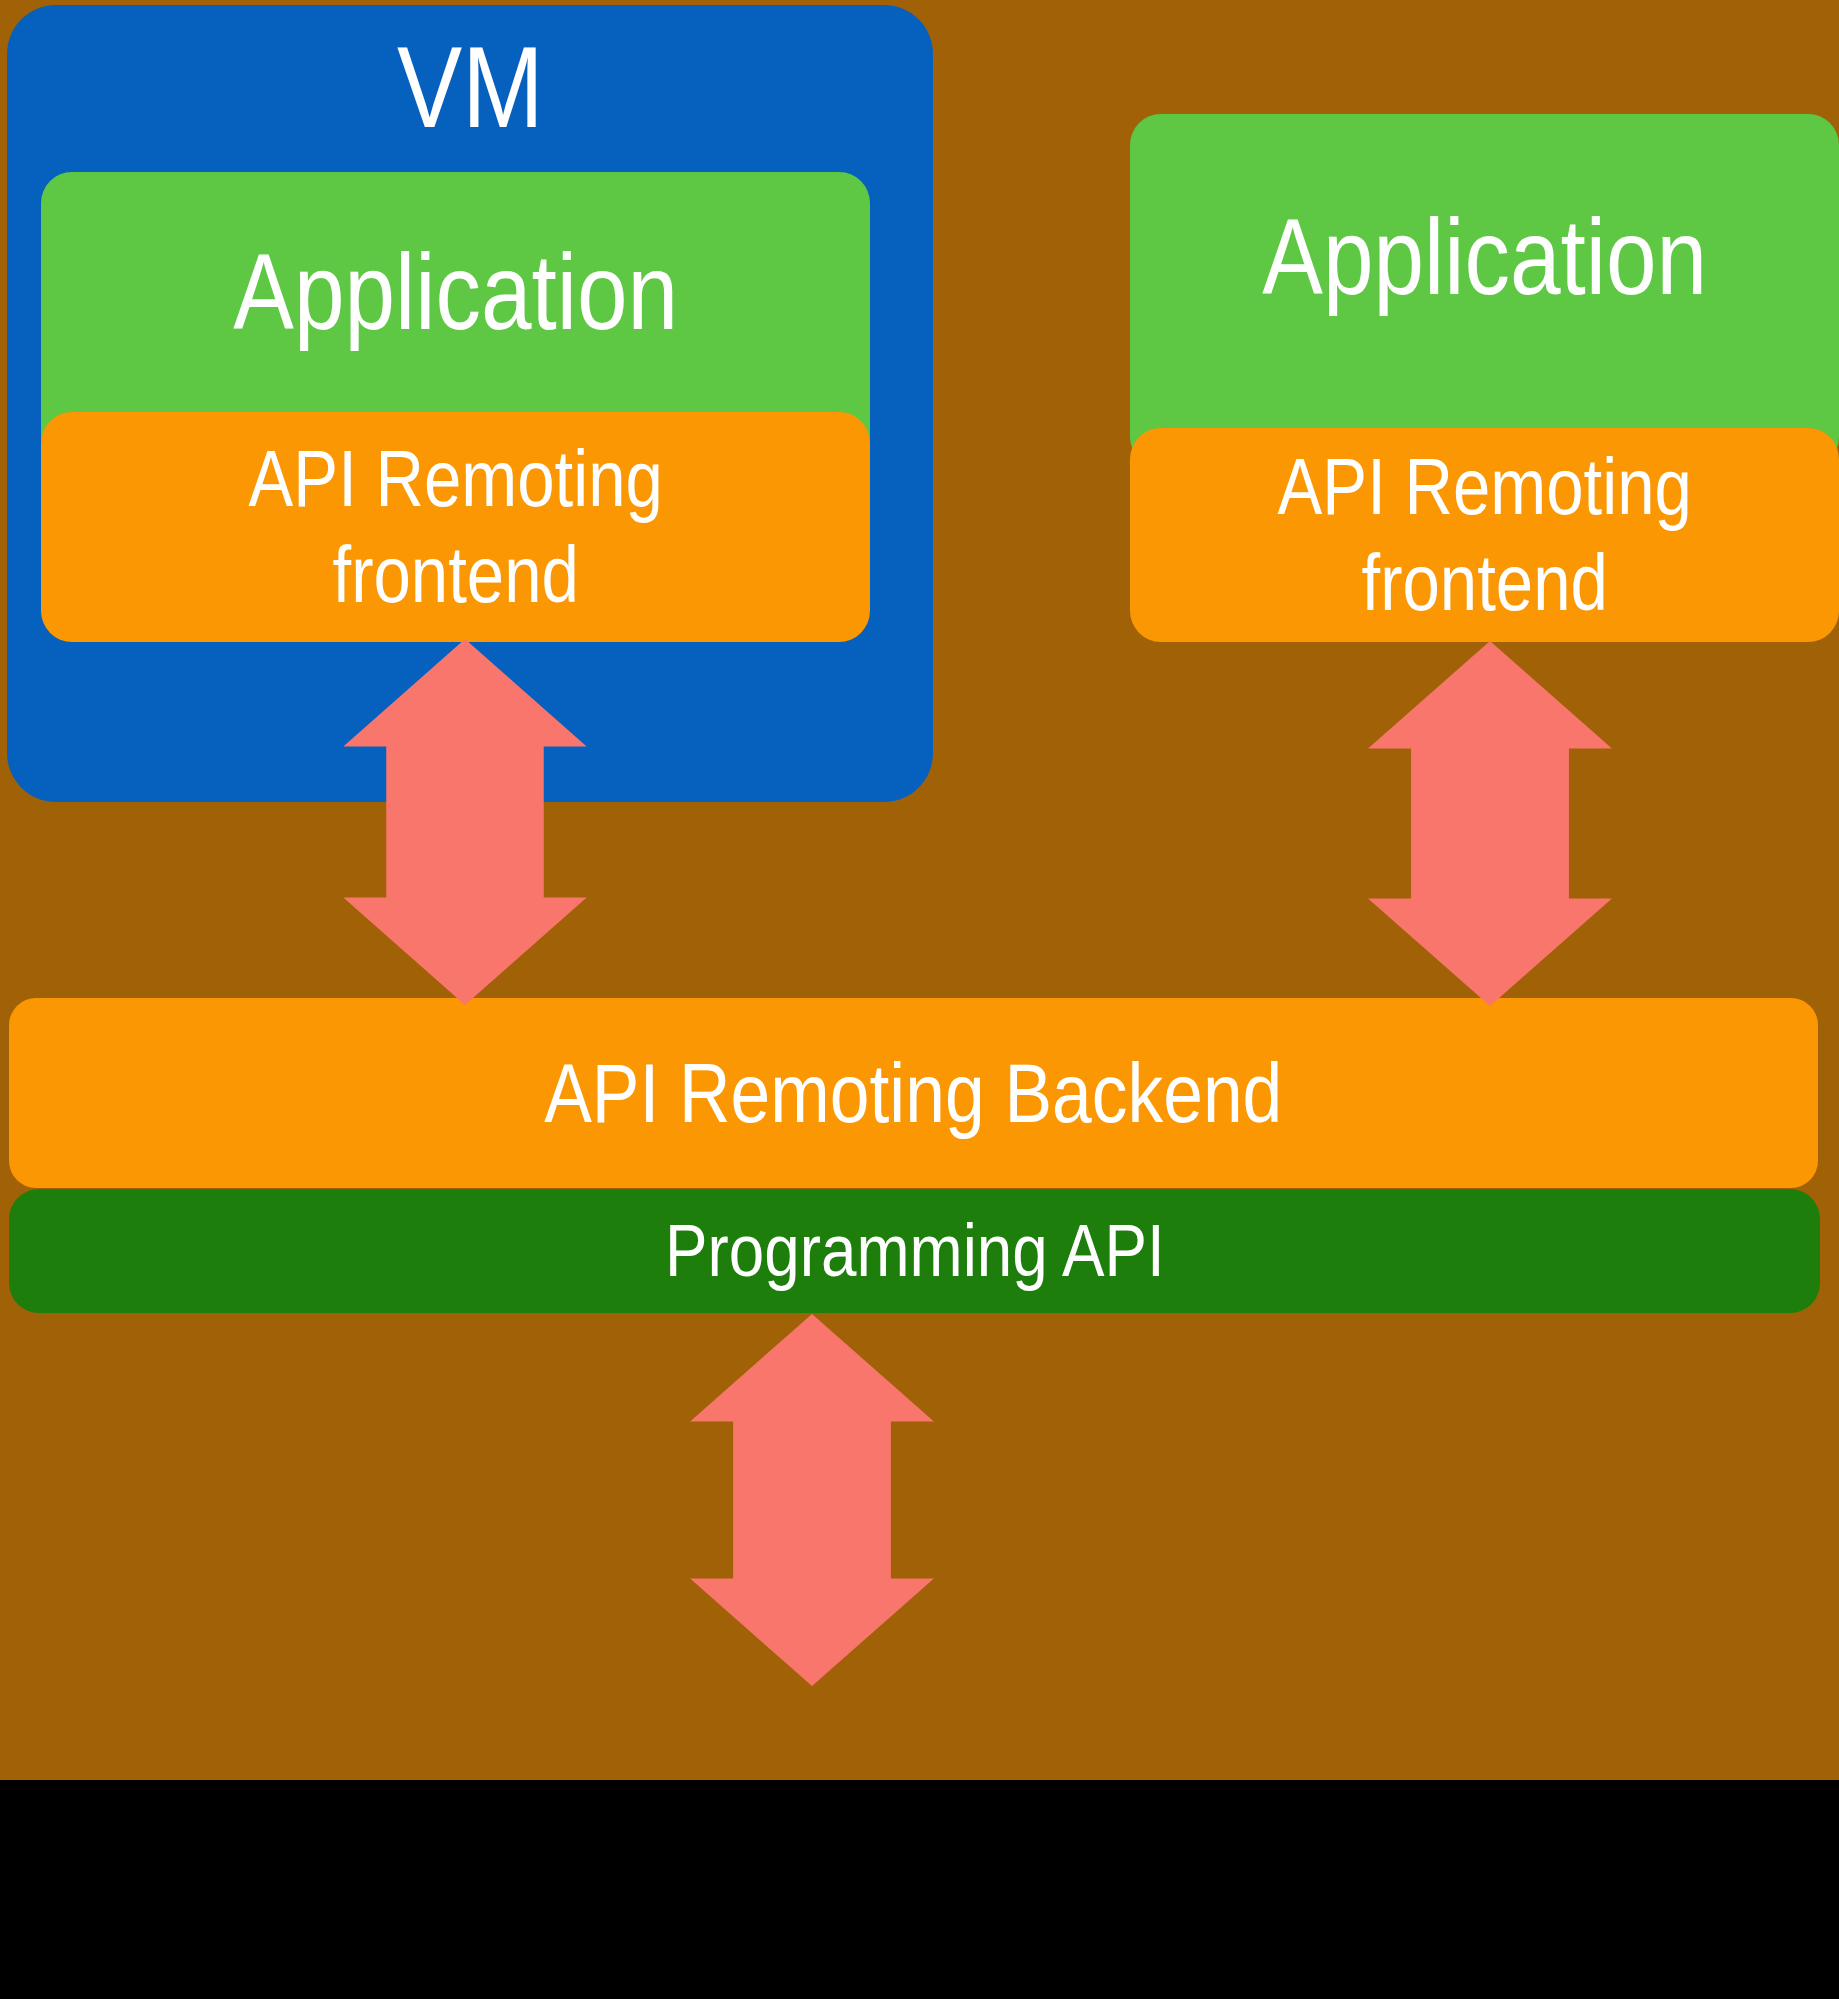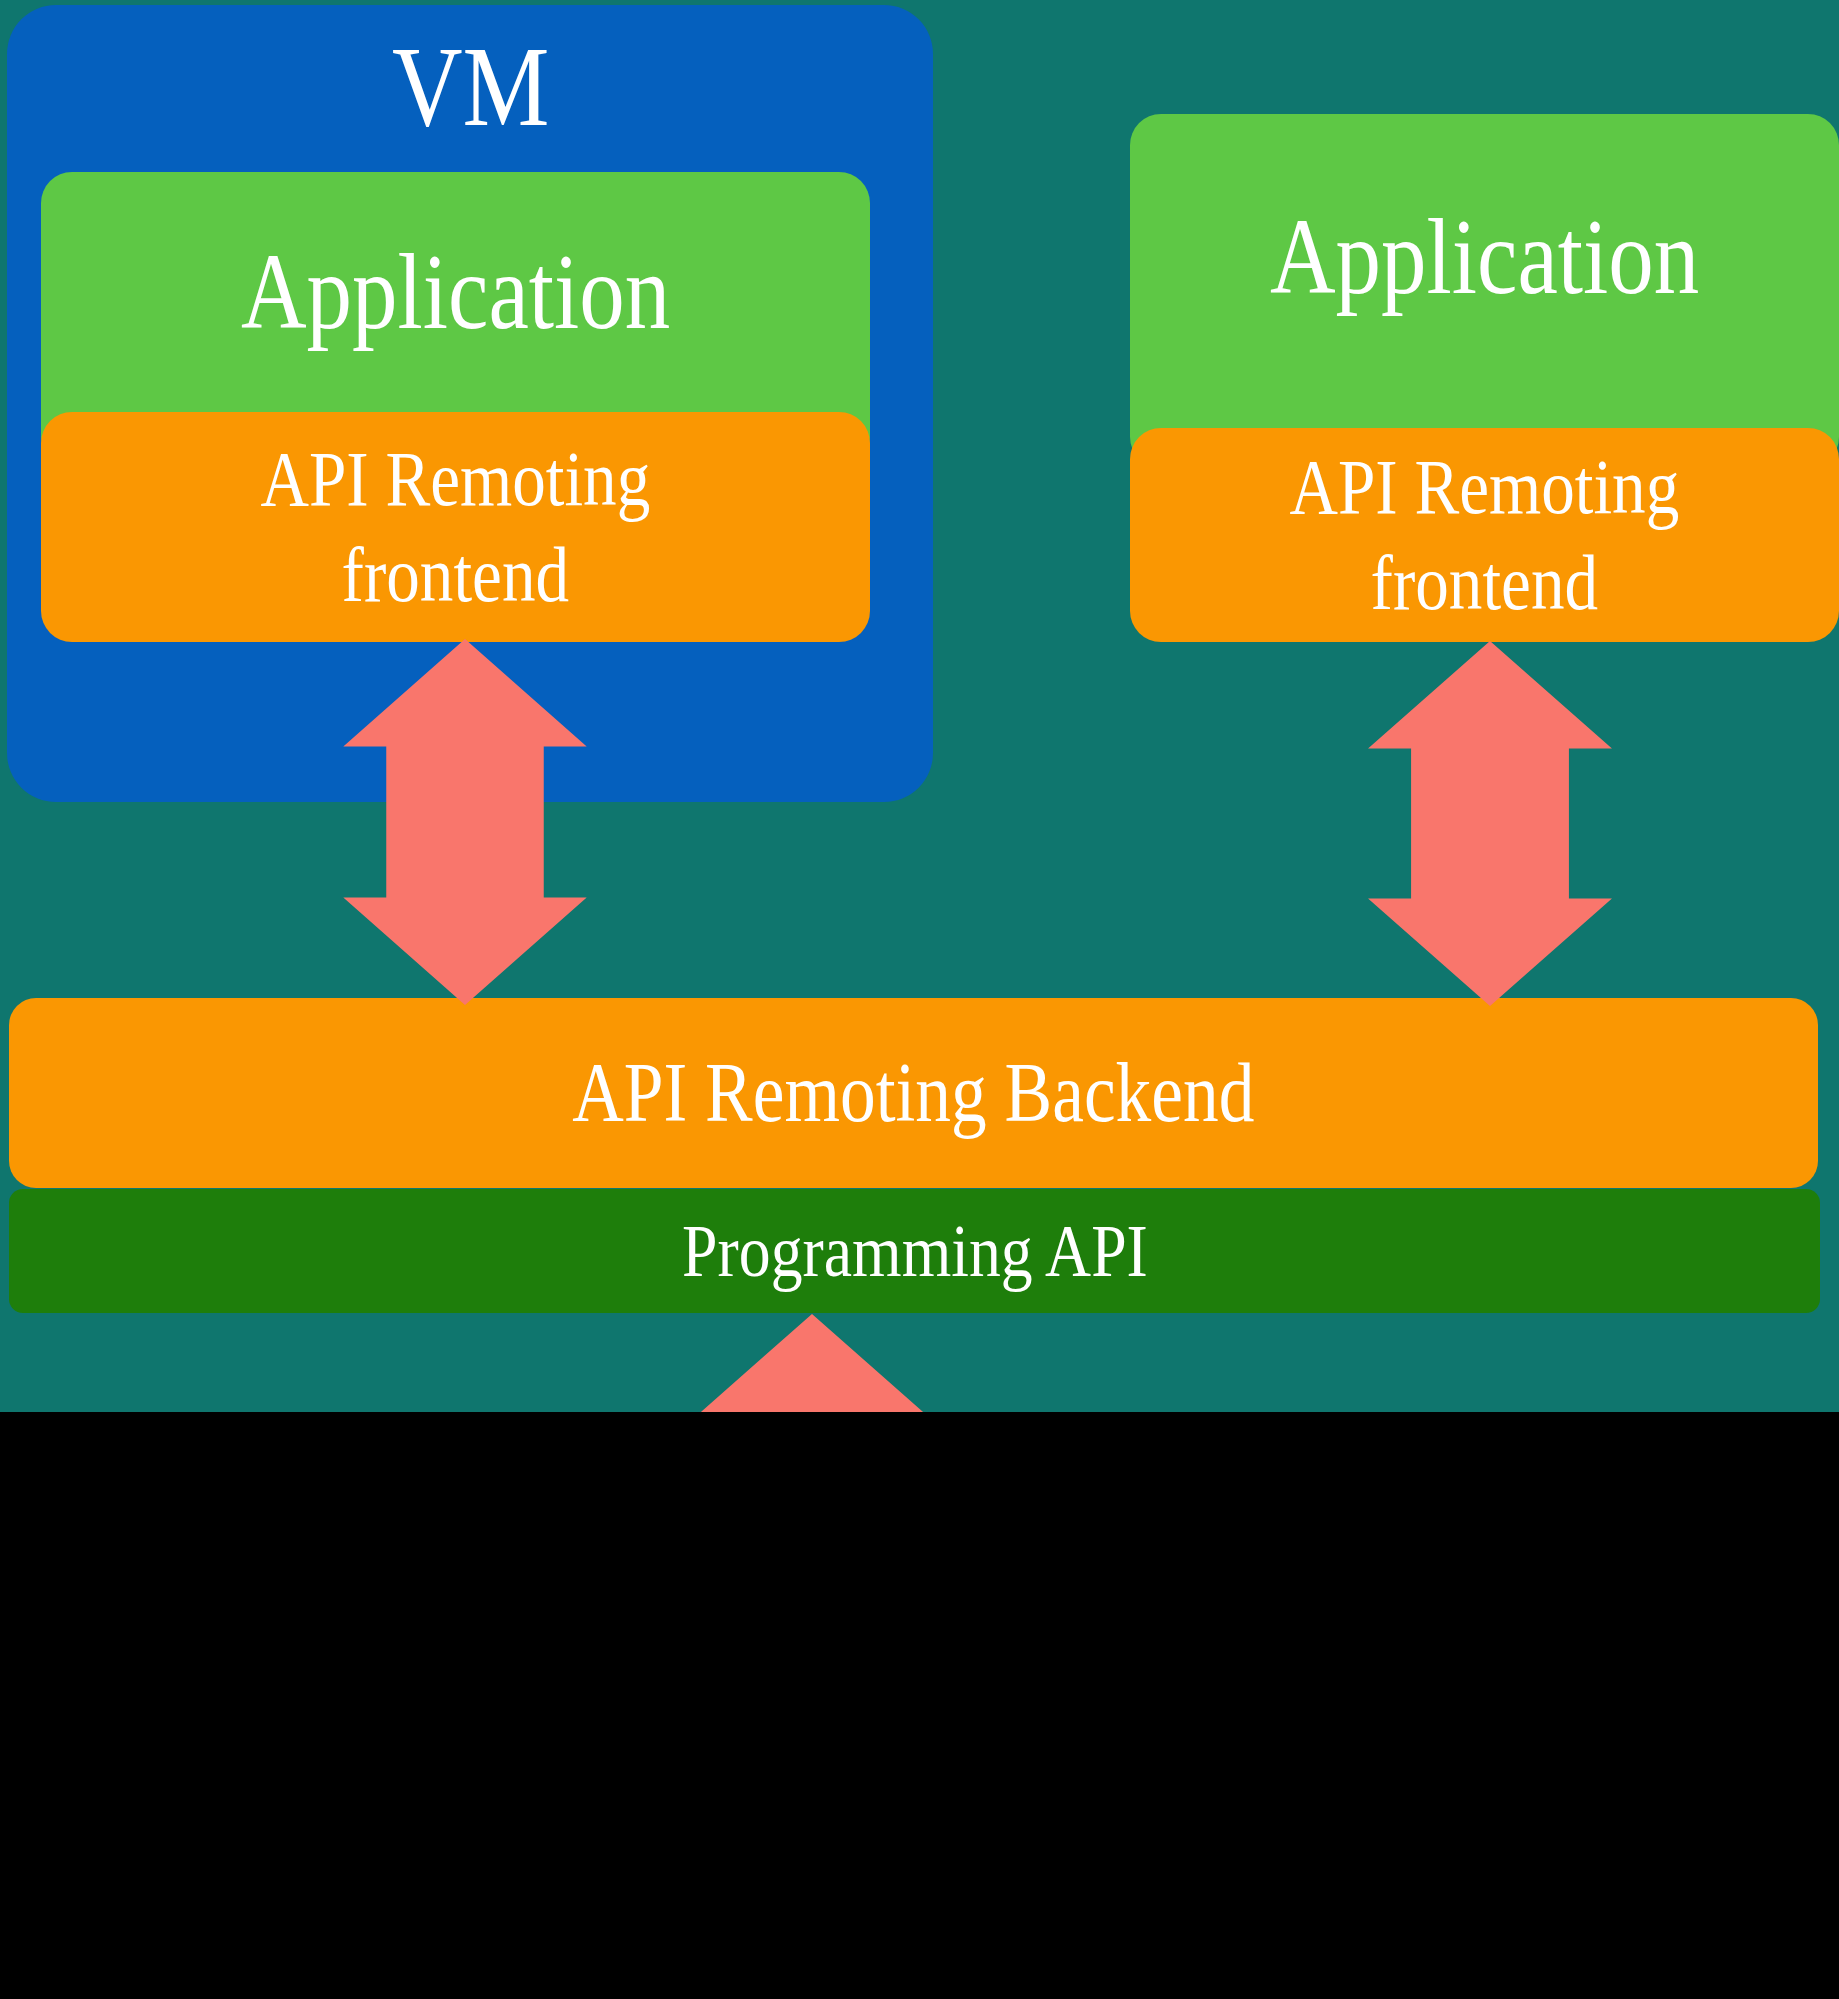--- a/index.html
+++ b/index.html
@@ -1,21 +1,21 @@
 <!DOCTYPE html>
 <html style="font-size:14.3px"><head>
 <meta charset="utf-8">
 <style>
   html,body{margin:0;padding:0;background:#000;}
   #canvas{
     position:relative;
-    width:1840px;height:1412px;
-    background:#0f766e;
+    width:1840px;height:1780px;
+    background:#a16207;
     overflow:hidden;
-    font-family:Liberation Serif, serif;
+    font-family:Liberation Sans, sans-serif;
     color:#fff;
   }
   .abs{position:absolute;}
   .flexc{display:flex;align-items:center;justify-content:center;text-align:center;}
   .lbl{transform:scaleX(0.85);transform-origin:center;white-space:nowrap;line-height:1.22;}
 
   
   .vm-box{left:7.2px;top:4.5px;width:926px;height:797px;background:#0560BE;border-radius:49px;}
   .vm-title{left:7.2px;top:4.5px;width:926px;height:166px;font-size:115px;}
 
@@ -24,21 +24,21 @@
   .app-left-label{left:41px;top:172px;width:829px;height:240px;font-size:107px;}
   .app-right{left:1130px;top:114px;width:709px;height:354px;background:#5EC845;border-radius:31px;}
   .app-right-label{left:1130px;top:114px;width:709px;height:287px;font-size:107px;}
 
   
   .fe-left{left:41px;top:412px;width:829px;height:230px;background:#FA9702;border-radius:31px;font-size:79px;}
   .fe-right{left:1130px;top:428px;width:709px;height:214px;background:#FA9702;border-radius:31px;font-size:79px;}
 
   
   .backend{left:9px;top:998px;width:1809px;height:190px;background:#FA9702;border-radius:27px;font-size:84px;}
-  .programming{left:9px;top:1189px;width:1811px;height:124px;background:#1E7E0B;border-radius:14px;font-size:75px;}
+  .programming{left:9px;top:1189px;width:1811px;height:124px;background:#1E7E0B;border-radius:30px;font-size:75px;}
 
   
   .accelerator{left:22.4px;top:1685px;width:1796px;height:314px;background:#FBBD4E;border-radius:27px;font-size:106px;}
   .accelerator .lbl{transform:translateX(-100px) scaleX(0.85);}
 
   
   .arrow{position:absolute;}
   .arrow polygon{fill:#F9766C;}
   .arrow-left{left:343px;top:639px;}
   .arrow-right{left:1368px;top:641px;}

